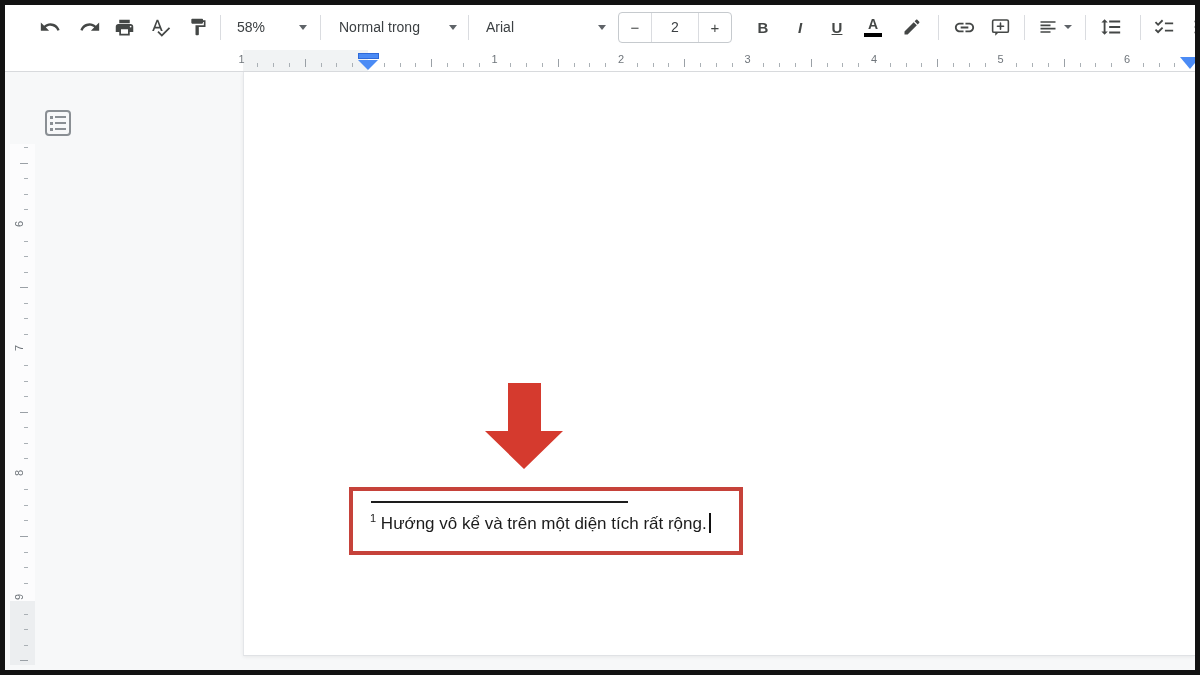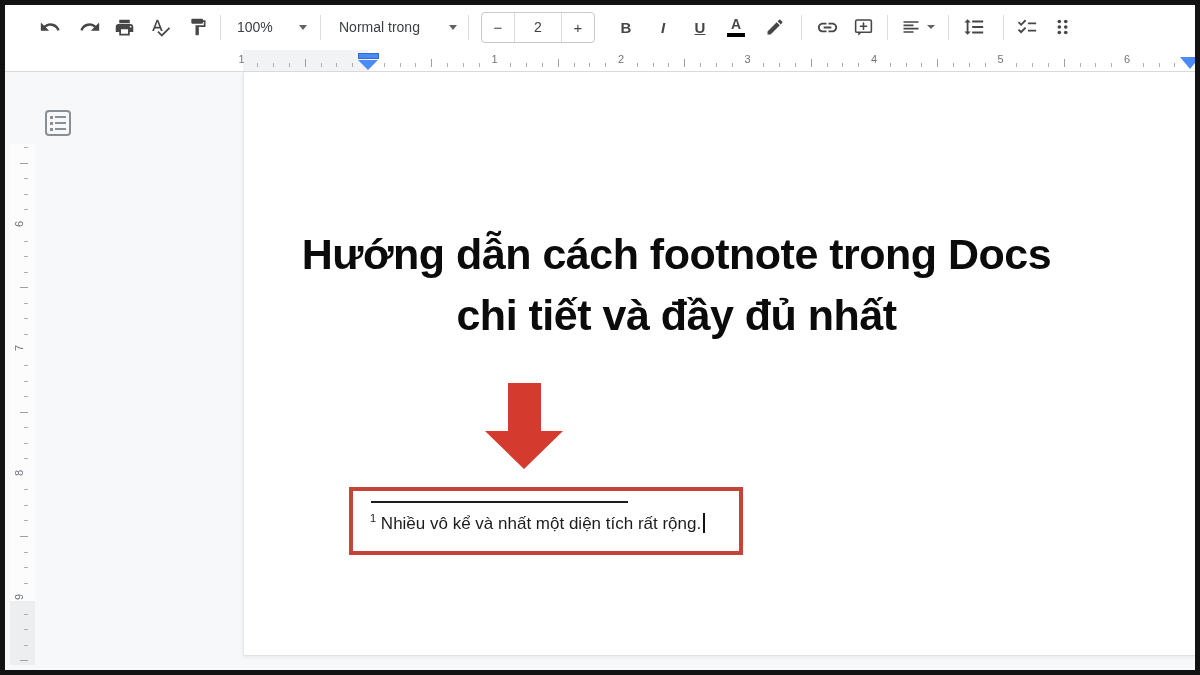--- a/index.html
+++ b/index.html
@@ -93,33 +93,37 @@
     </div>
     <div class="tb-btn" style="margin-left:14px">
       <svg width="20" height="20" viewBox="0 0 24 24" fill="#444746">
           <path d="M18 4V3c0-.55-.45-1-1-1H5c-.55 0-1 .45-1 1v4c0 .55.45 1 1 1h12c.55 0 1-.45 1-1V6h1v4H9v11c0 .55.45 1 1 1h2c.55 0 1-.45 1-1v-9h8V4h-3z"></path>
         </svg>
     </div>
 
     <div class="tb-divider" style="margin-left:10px"></div>
 
     <div class="tb-drop" style="margin-left:16px;width:70px">
-      <span class="tb-text">100%</span>
+      <span class="tb-text">58%</span>
       <span class="caret"></span>
     </div>
 
     <div class="tb-divider" style="margin-left:13px"></div>
 
     <div class="tb-drop" style="margin-left:18px;width:118px">
       <span class="tb-text">Normal trong</span>
       <span class="caret"></span>
     </div>
 
     <div class="tb-divider" style="margin-left:11px"></div>
 
+    <div class="tb-drop" style="margin-left:17px;width:120px">
+      <span class="tb-text">Arial</span>
+      <span class="caret"></span>
+    </div>
 
     <div class="size-group" style="margin-left:12px">
       <div class="size-cell size-btn">−</div>
       <div class="size-cell size-val">2</div>
       <div class="size-cell size-btn">+</div>
     </div>
 
     <div class="tb-btn" style="margin-left:19px">
       <span class="fmt-letter">B</span>
     </div>
@@ -315,30 +319,26 @@
           </span>
         <span class="outline-row">
             <span class="outline-dot"></span>
             <span class="outline-line"></span>
           </span>
       </span>
     </div>
 
     <div class="page">
 
-      <div class="doc-title">
-        <div>Hướng dẫn cách footnote trong Docs</div>
-        <div>chi tiết và đầy đủ nhất</div>
-      </div>
 
       <svg class="arrow-down" width="90" height="92" viewBox="0 0 90 92">
         <polygon points="27,3 60,3 60,51 82,51 43,89 4,51 27,51" fill="#d53a2e"></polygon>
       </svg>
 
       <div class="fn-box"></div>
       <div class="fn-sep"></div>
-      <div class="fn-text"><sup>1</sup><span> Nhiều vô kể và nhất một diện tích rất rộng.</span><span class="text-cursor"></span></div>
+      <div class="fn-text"><sup>1</sup><span> Hướng vô kể và trên một diện tích rất rộng.</span><span class="text-cursor"></span></div>
 
     </div>
   </div>
 
   <div class="frame"></div>
 </div>
 
 </body></html>

